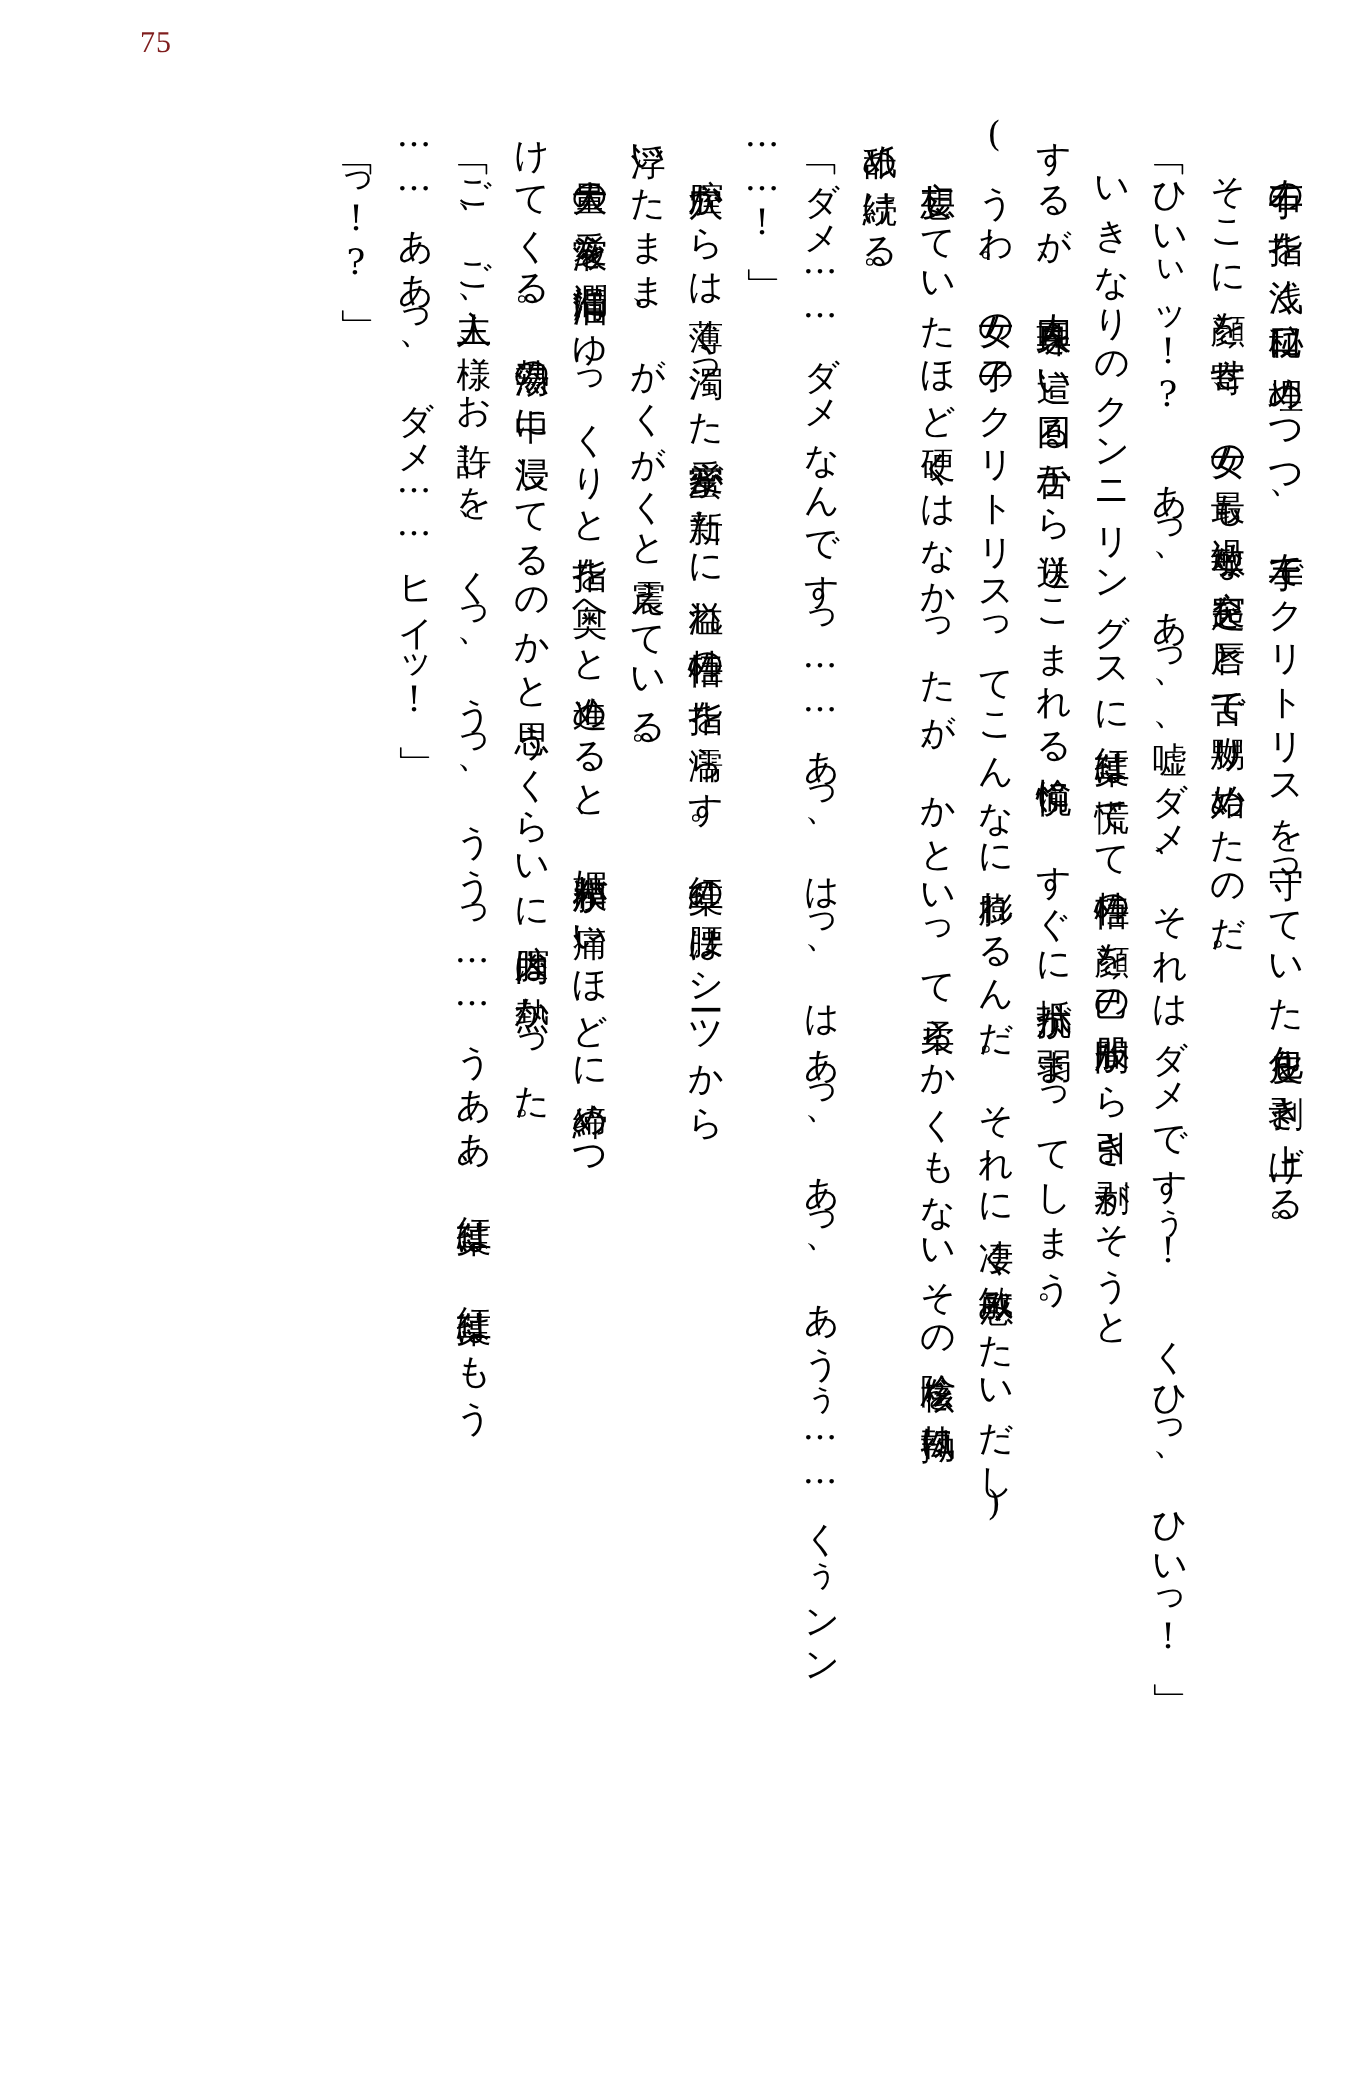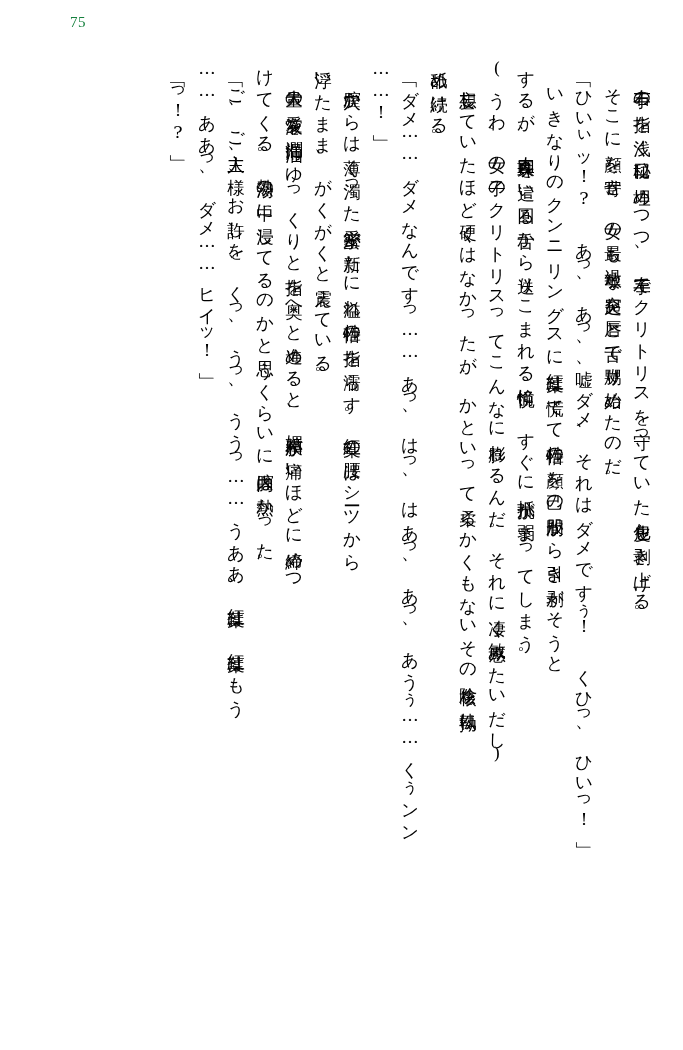--- a/index.html
+++ b/index.html
@@ -20,21 +20,21 @@
     height: 1050px;
     background: #ffffff;
   }
   .page-number {
     position: absolute;
     top: 14px;
     left: 70px;
     font-size: 15px;
     font-family: "Liberation Serif", "DejaVu Serif", serif;
     letter-spacing: 0.5px;
-    color: #15803d;
+    color: #7f1d1d;
   }
   .body-text {
     position: absolute;
     top: 58px;
     left: 40px;
     width: 610px;
     height: 960px;
     display: flex;
     flex-direction: row-reverse;
     justify-content: flex-start;

